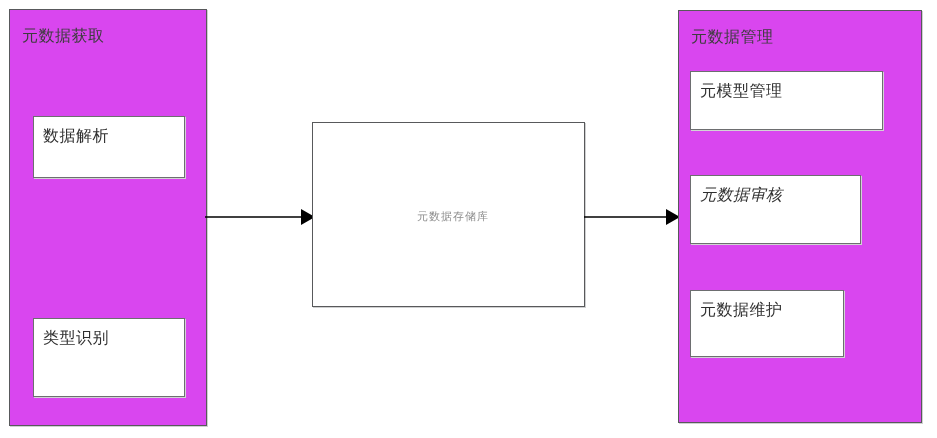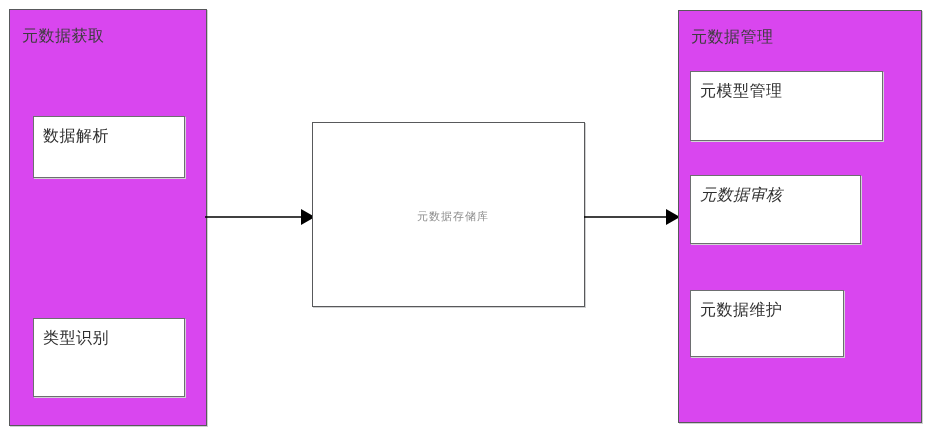--- a/index.html
+++ b/index.html
@@ -63,21 +63,21 @@
     font-size: 16px;
     line-height: 20px;
     color: #2f2f2f;
     white-space: nowrap;
     letter-spacing: 0.5px;
   }
 
   #box-parse     { left: 23px;  top: 106px;  width: 152px; height: 62px; }
   #box-typeid    { left: 23px;  top: 308px; width: 152px; height: 79px; }
 
-  #box-model     { left: 690px; top: 71px;  width: 193px; height: 70px; }
+  #box-model     { left: 690px; top: 71px;  width: 193px; height: 59px; }
   #box-audit     { left: 690px; top: 175px; width: 171px; height: 69px; font-style: italic; }
   #box-maintain  { left: 690px; top: 290px; width: 154px; height: 67px; }
 
   
   #box-repository {
     position: absolute;
     left: 312px;
     top: 122px;
     width: 273px;
     height: 185px;

